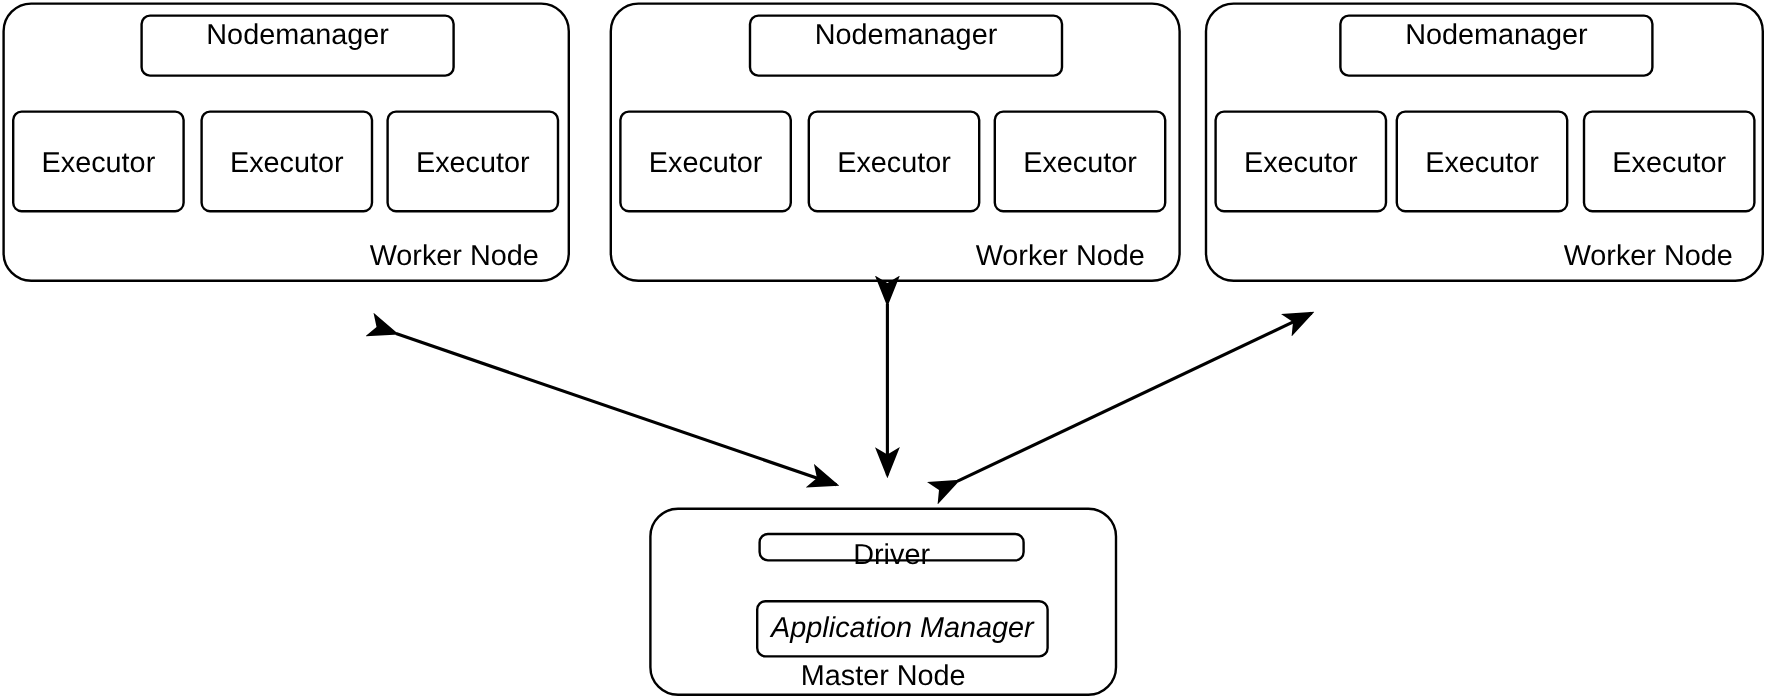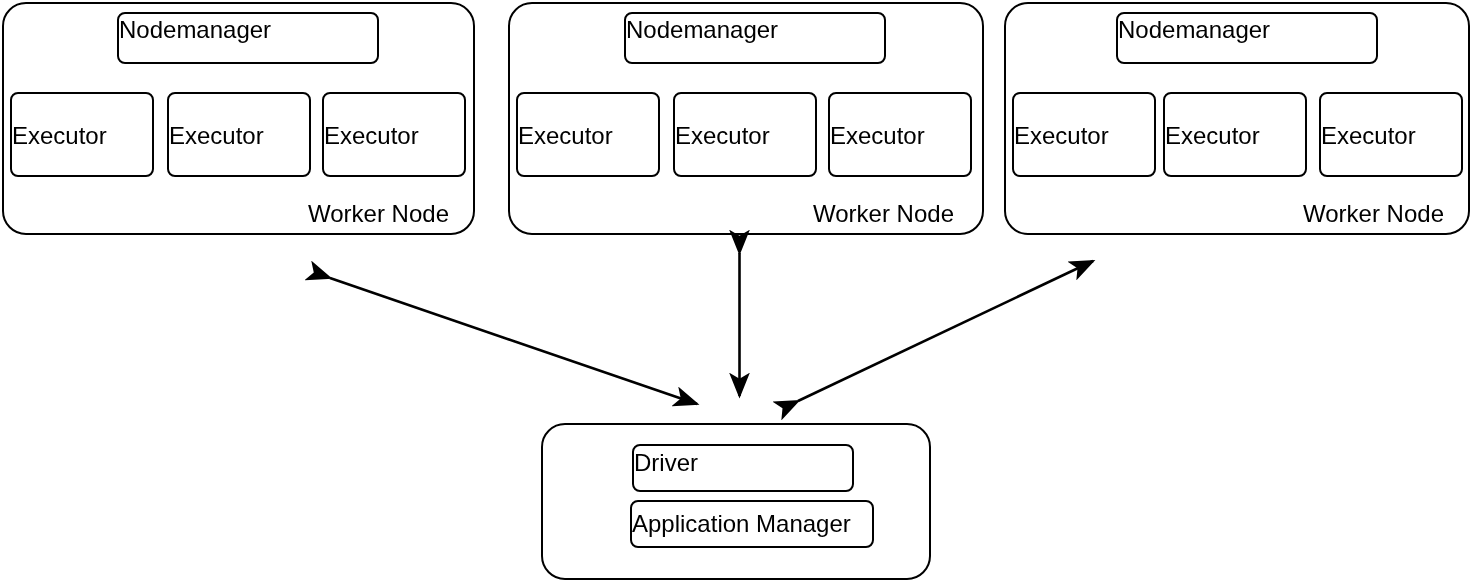--- a/index.html
+++ b/index.html
@@ -34,21 +34,21 @@
     white-space: nowrap;
     color: #000000;
     font-family: "Liberation Sans", sans-serif;
     font-size: 24px;
     line-height: 28px;
     text-align: right;
   }
   .centered-label {
     left: 0;
     right: 0;
-    text-align: left;
+    text-align: center;
   }
   svg.arrows {
     position: absolute;
     left: 0;
     top: 0;
     width: 1472px;
     height: 582px;
     pointer-events: none;
   }
 </style>
@@ -99,26 +99,27 @@
     <div class="inner-box" style="left:157px; top:88px; width:144px; height:85px;">
       <div class="box-label centered-label" style="top:28px;">Executor</div>
     </div>
     <div class="inner-box" style="left:313px; top:88px; width:144px; height:85px;">
       <div class="box-label centered-label" style="top:28px;">Executor</div>
     </div>
     <div class="box-label" style="right:24px; top:196px;">Worker Node</div>
   </div>
 
   <div class="node-box" style="left:541px; top:423px; width:390px; height:157px;">
-    <div class="inner-box" style="left:89px; top:19px; width:222px; height:48px;">
+    <div class="inner-box" style="left:89px; top:19px; width:222px; height:24px;">
       <div class="box-label centered-label" style="top:3px;">Driver</div>
     </div>
     <div class="inner-box" style="left:87px; top:75px; width:244px; height:48px;">
-      <div class="box-label centered-label" style="top:8px;">Application Manager</div>
+      <div class="box-label centered-label" style="top:8px;font-style:italic;">Application Manager</div>
     </div>
+    <div class="box-label centered-label" style="top:125px;">Master Node</div>
   </div>
 
   <svg class="arrows" viewBox="0 0 1472 582">
     <defs>
       <marker id="arrowhead" markerWidth="10" markerHeight="8" refX="9" refY="4" orient="auto" markerUnits="strokeWidth">
         <path d="M0,0 L10,4 L0,8 L2.4,4 Z" fill="#000000"></path>
       </marker>
     </defs>
 
     <line x1="330" y1="278" x2="697" y2="404" stroke="#000000" stroke-width="2.6" marker-start="url(#arrowhead)" marker-end="url(#arrowhead)"></line>

